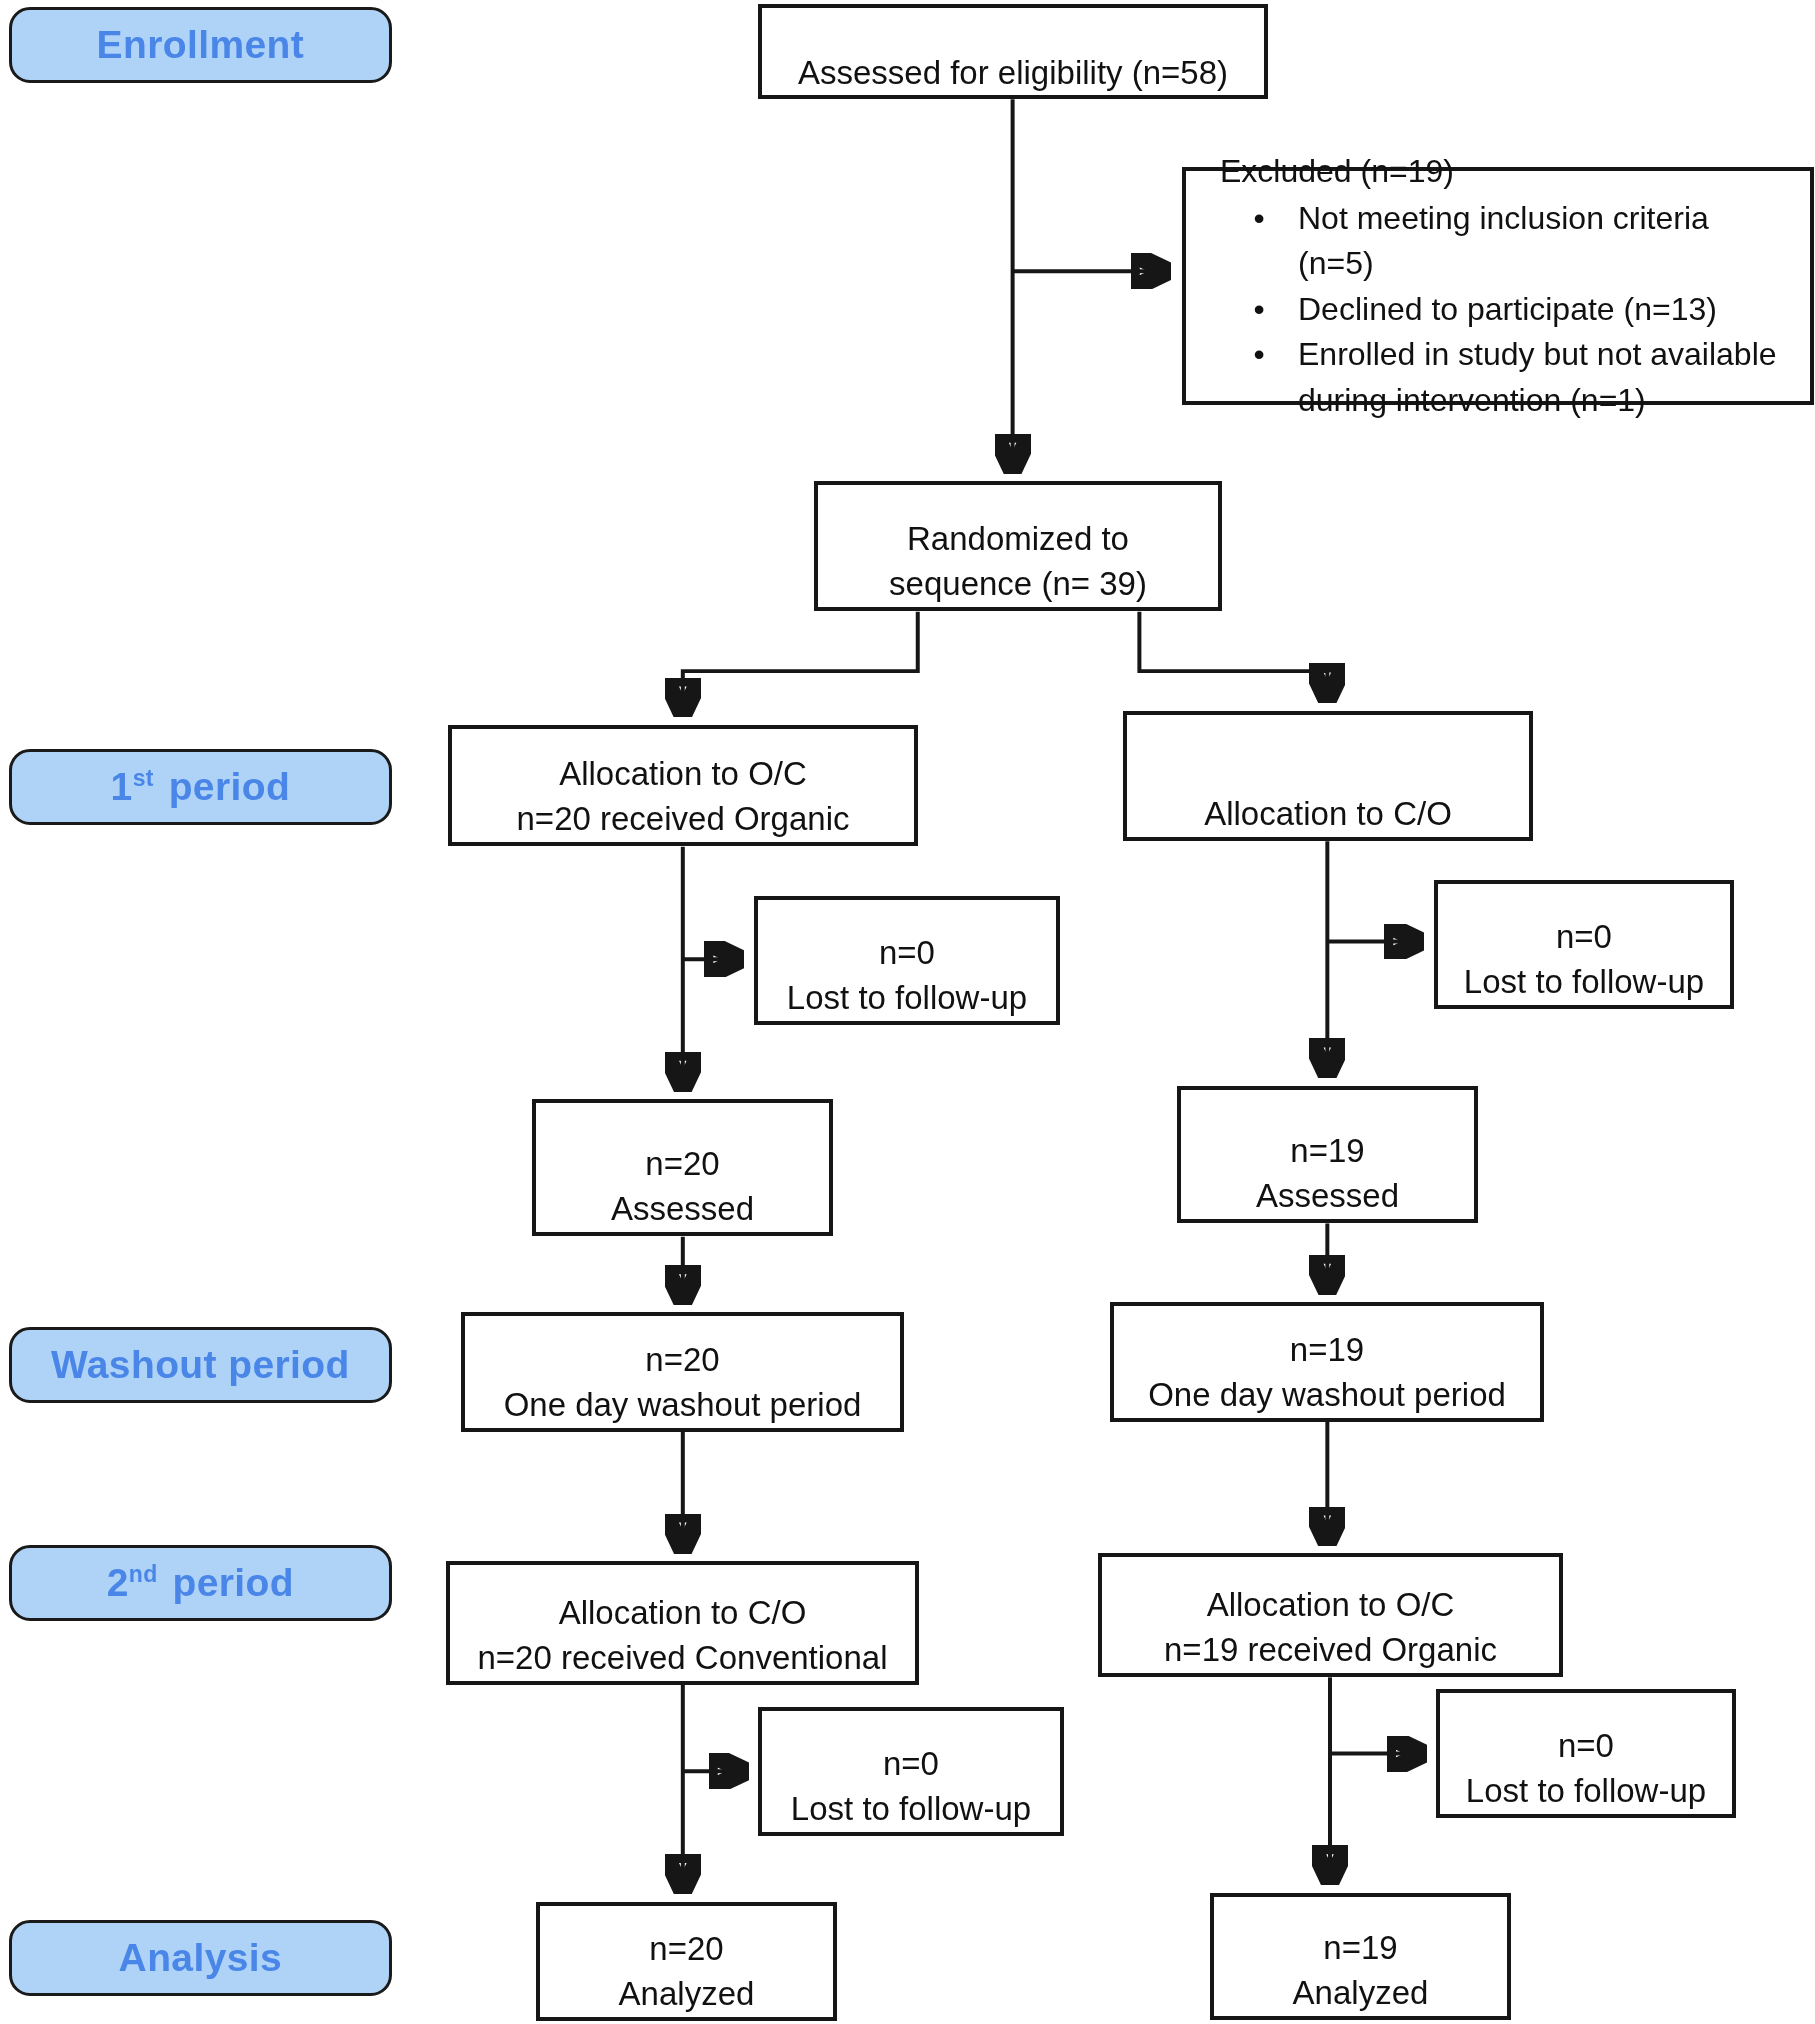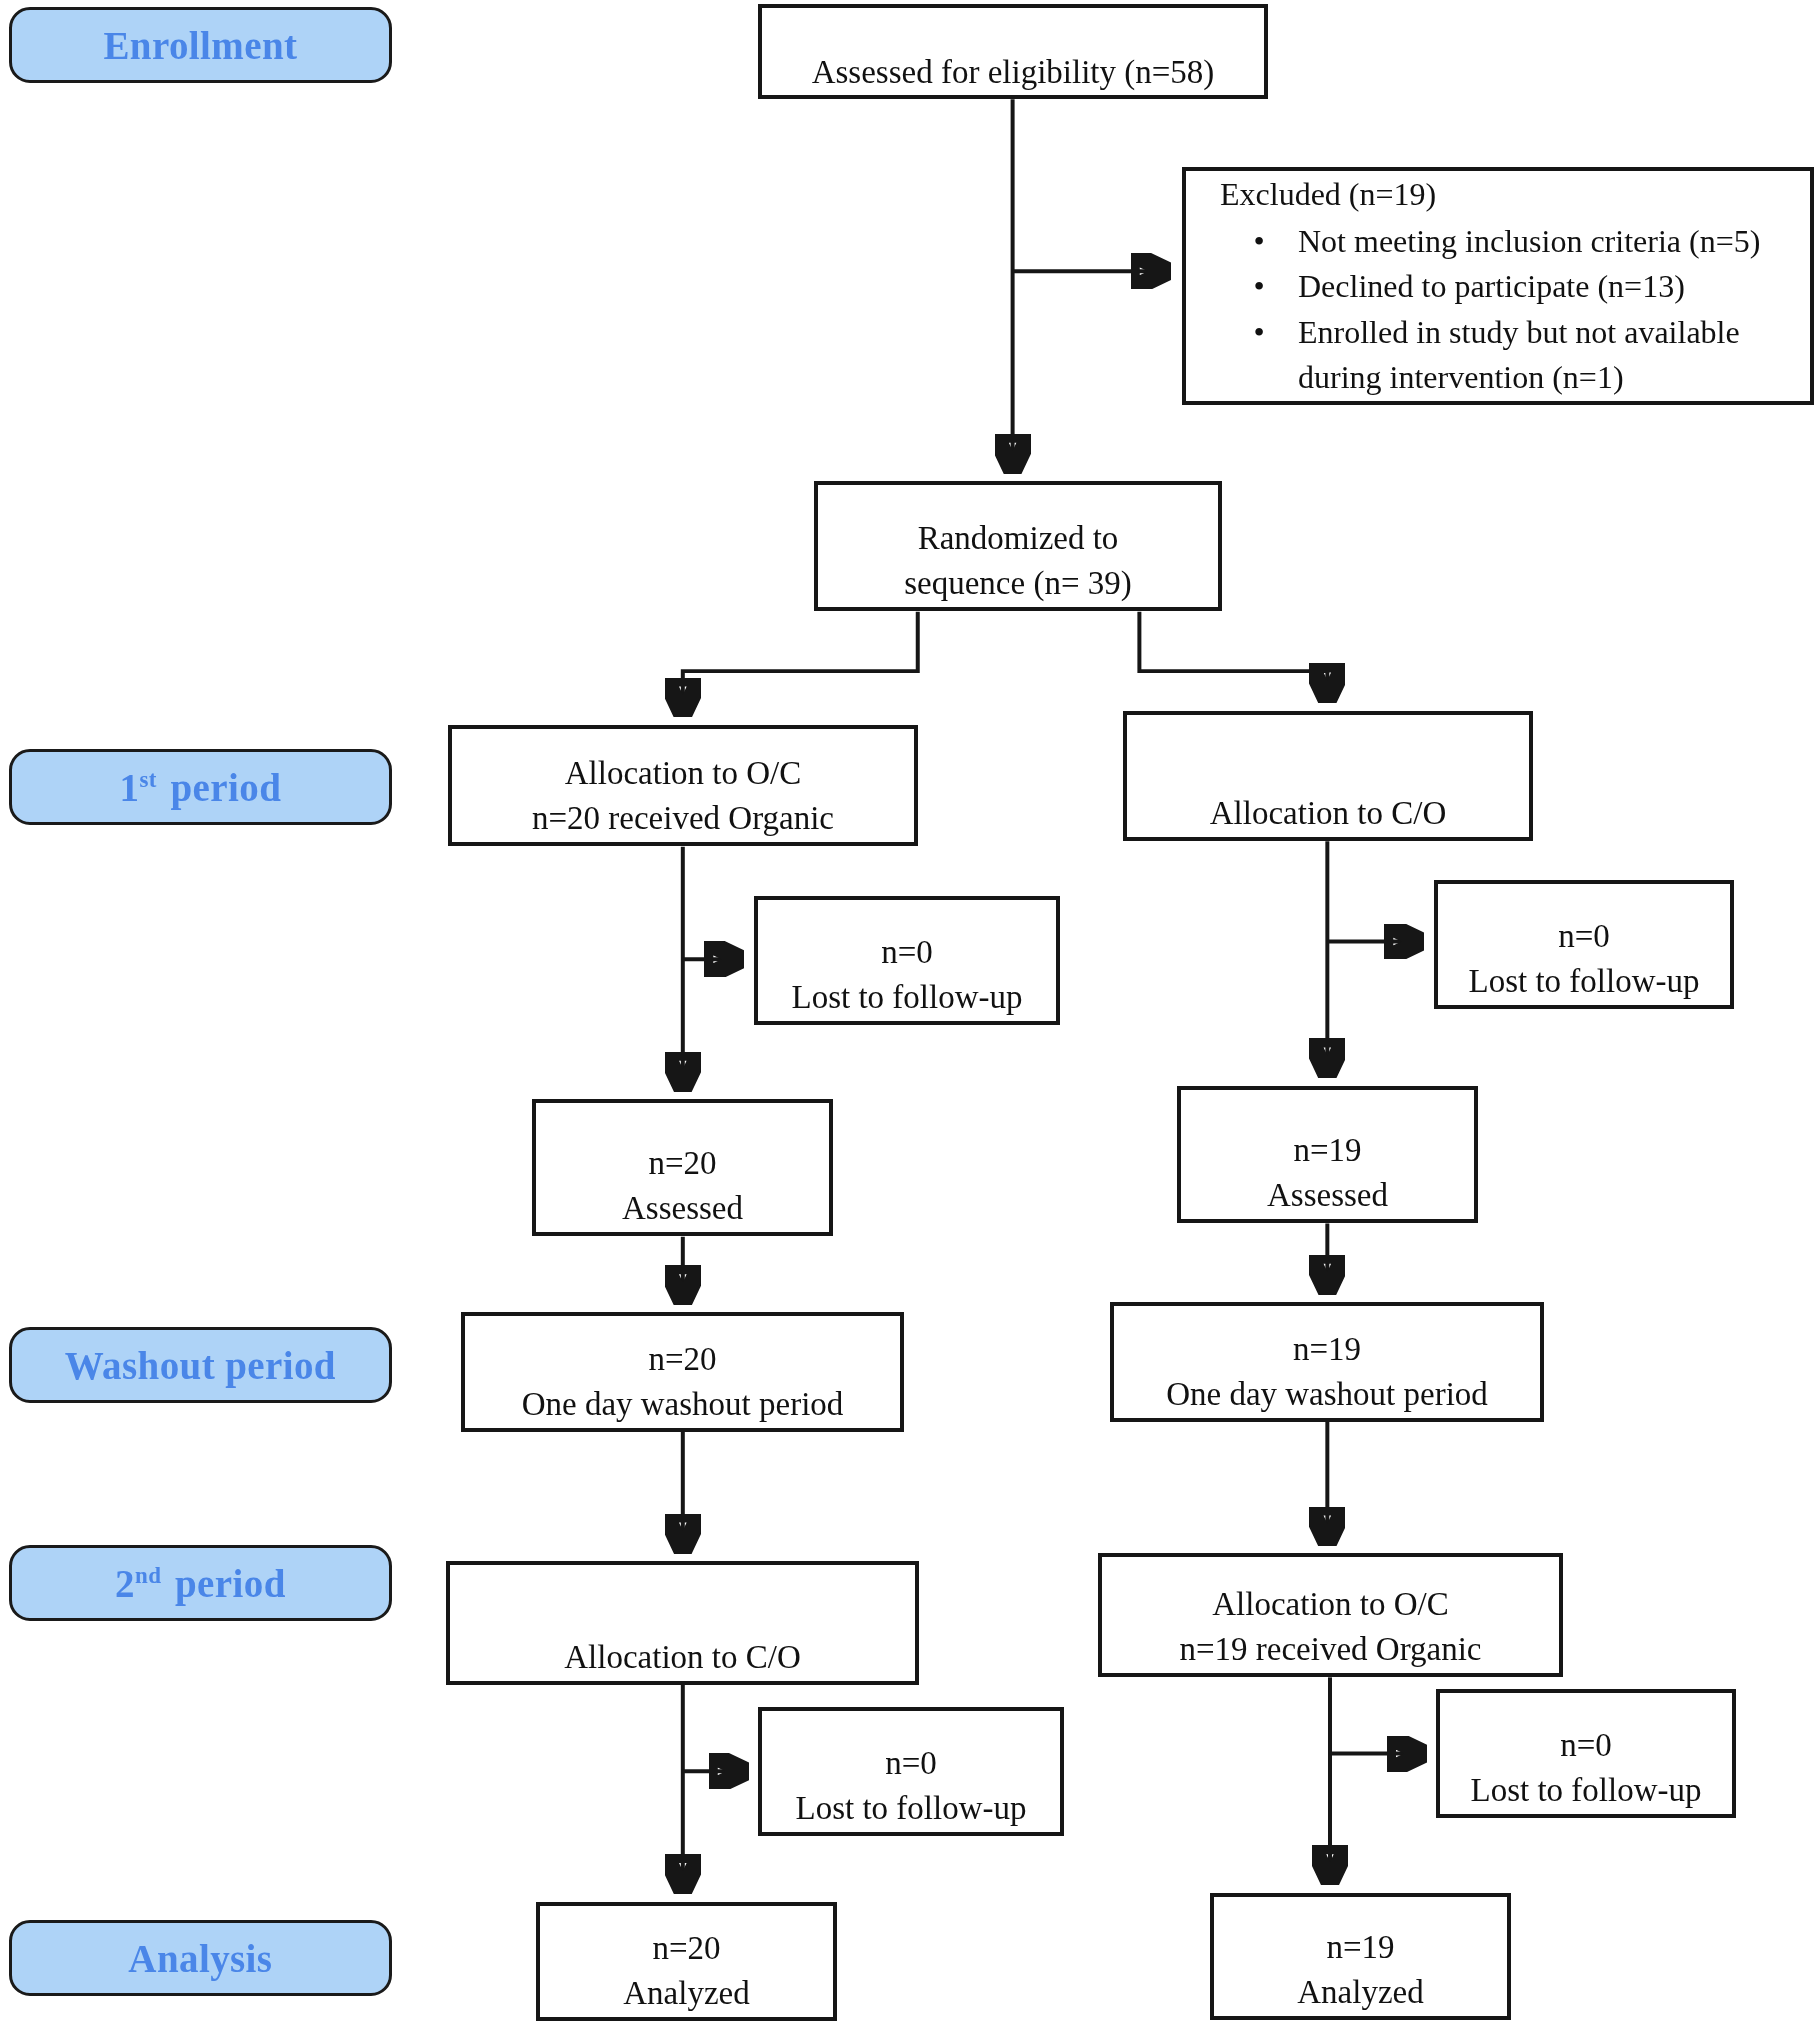--- a/index.html
+++ b/index.html
@@ -1,20 +1,20 @@
 <!DOCTYPE html>
 <html style="font-size:14px"><head>
 <meta charset="utf-8">
 <style>
   html,body{margin:0;padding:0;background:#ffffff;}
   #canvas{
     position:relative;
     width:1816px;height:2024px;
     background:#ffffff;
-    font-family:Liberation Serif, serif;
+    font-family:Liberation Sans, sans-serif;
     overflow:hidden;
     border-radius:6px;
   }
   #connectors{position:absolute;left:0;top:0;width:1816px;height:2024px;z-index:0;}
   #connectors path{stroke:#161616;stroke-width:4.5;fill:none;}
 
   .stage{
     position:absolute;left:8.9px;width:383px;height:76px;
     background:#aed3f7;border:3.5px solid #1a1a1a;border-radius:21px;
     box-sizing:border-box;
@@ -156,20 +156,21 @@
     <span class="ln">One day washout period</span>
   </div>
 
   <div class="node" style="left:1110px;top:1302px;width:434px;height:120px">
     <span class="ln">n=19</span>
     <span class="ln">One day washout period</span>
   </div>
 
   <div class="node" style="left:446px;top:1561px;width:473px;height:124px">
     <span class="ln">Allocation to C/O</span>
+    <span class="ln">n=20 received Conventional</span>
   </div>
 
   <div class="node" style="left:1098px;top:1553px;width:465px;height:124px">
     <span class="ln">Allocation to O/C</span>
     <span class="ln">n=19 received Organic</span>
   </div>
 
   <div class="node" style="left:758px;top:1707px;width:306px;height:129px">
     <span class="ln">n=0</span>
     <span class="ln">Lost to follow-up</span>

